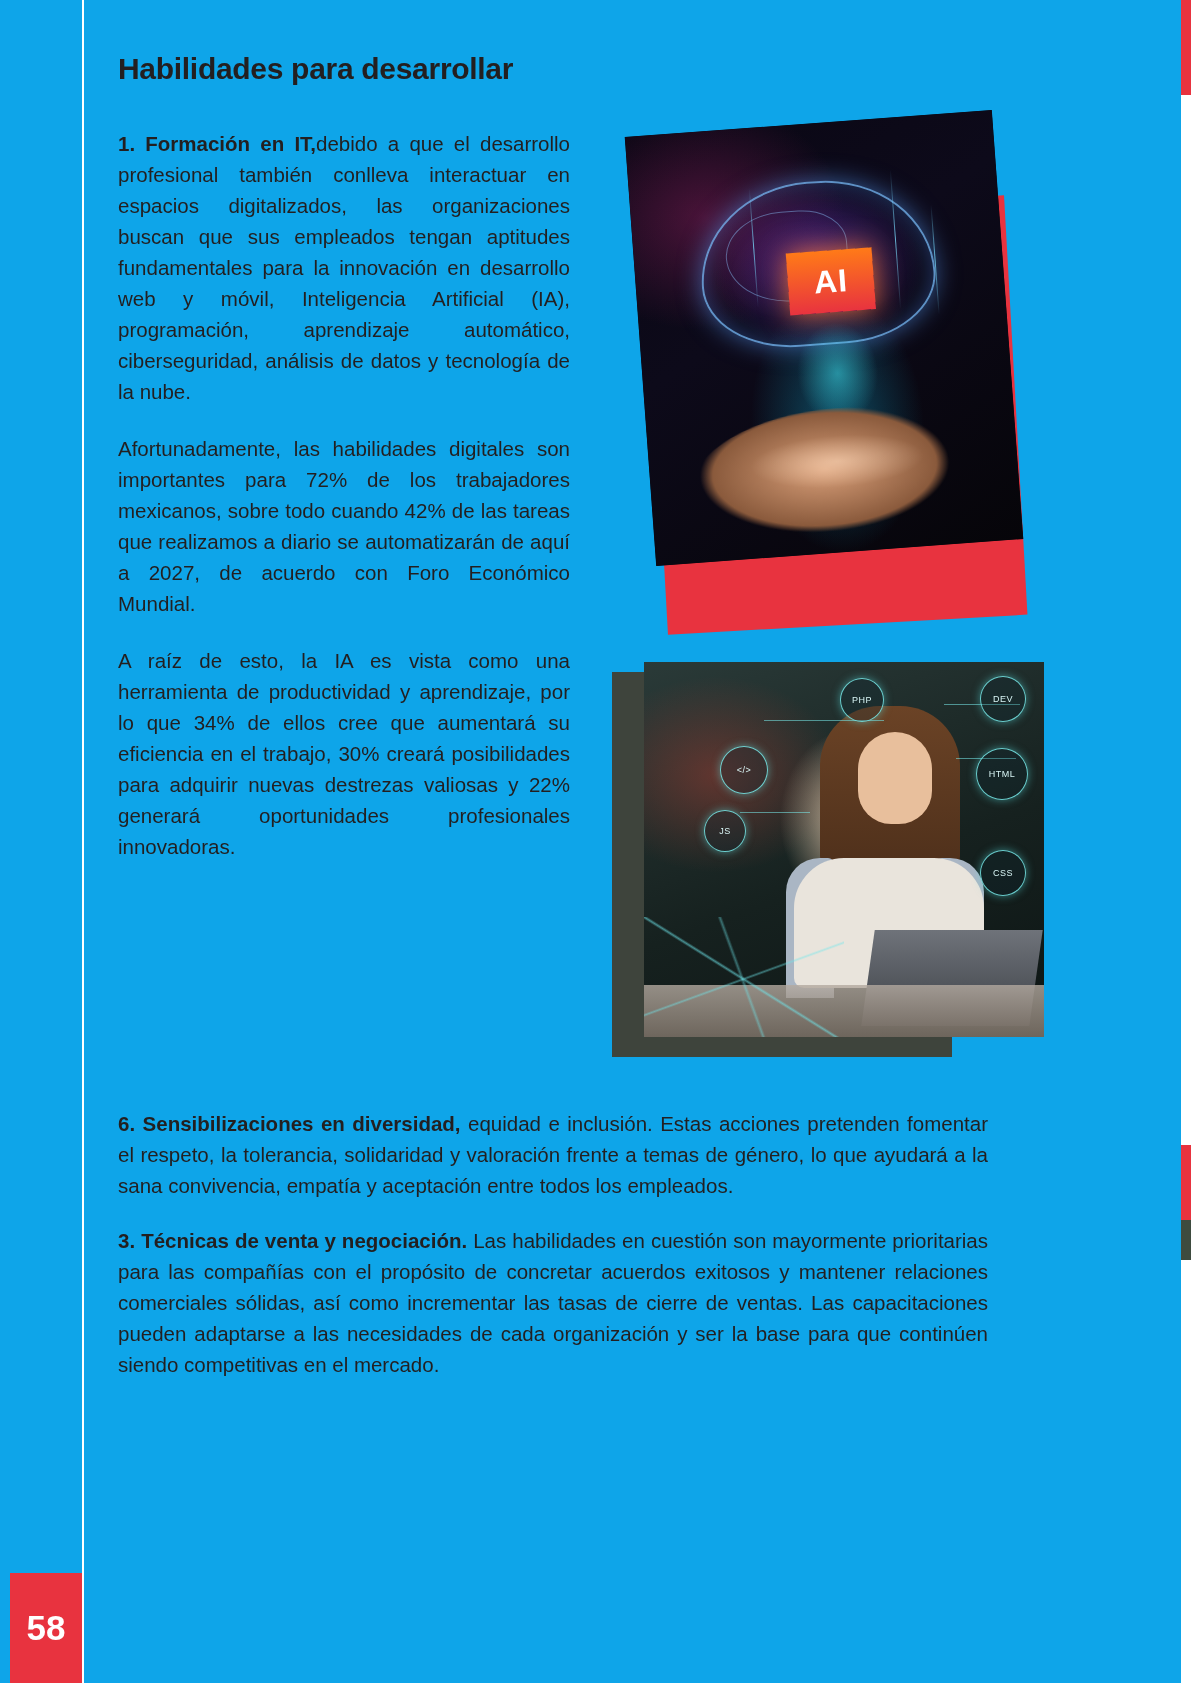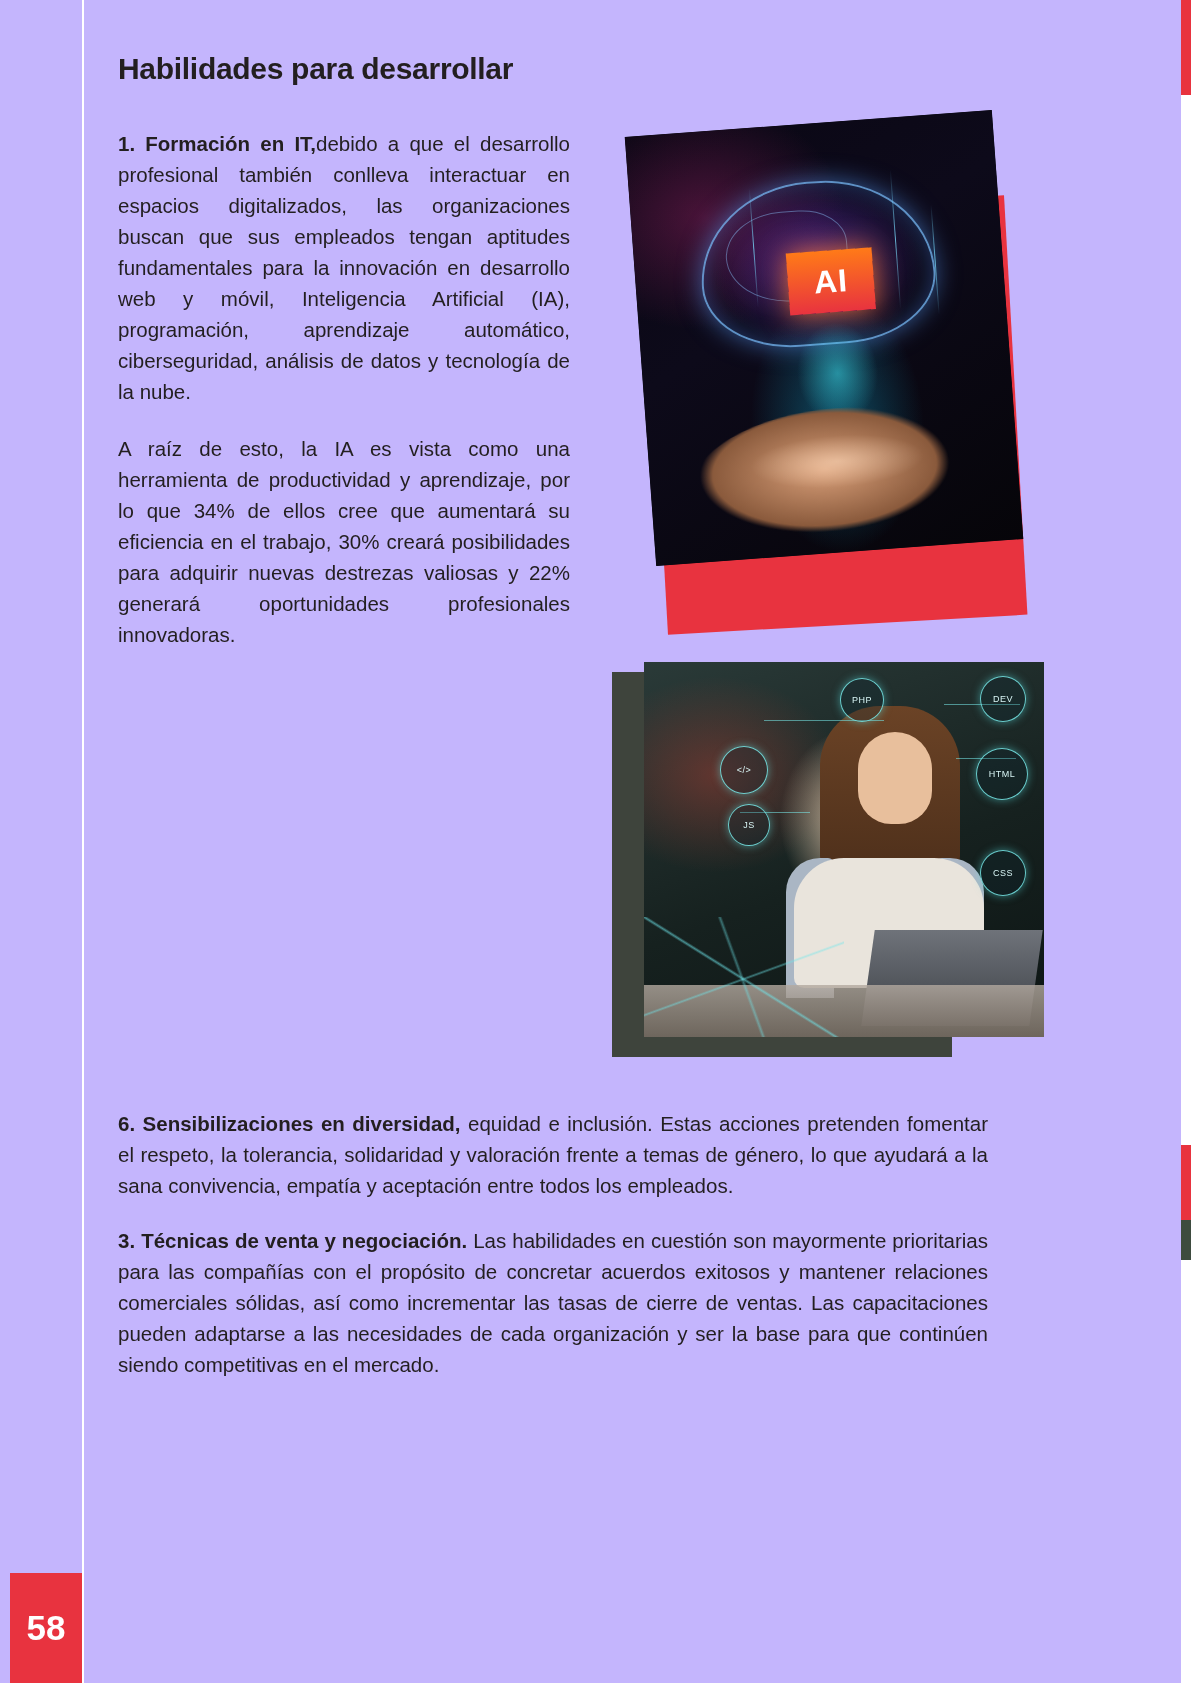--- a/index.html
+++ b/index.html
@@ -8,21 +8,21 @@
     background: #ffffff;
   }
   body {
     font-family: "Liberation Sans", sans-serif;
     color: #231f20;
   }
   .page {
     position: relative;
     width: 1191px;
     height: 1683px;
-    background: #c4b5fd;
+    background: #0ea5e9;
     overflow: hidden;
   }
   
   .edge-strip {
     position: absolute;
     right: 0;
     width: 10px;
   }
   .edge-1 { top: 0;    height: 95px;  background: #e8333f; }
   .edge-2 { top: 95px; height: 1050px; background: #ffffff; }
@@ -318,20 +318,21 @@
 
   <div class="content">
     <h1 class="title">Habilidades para desarrollar</h1>
   </div>
 
   <div class="col-left">
 
 
     <p class="para"><b>1.  Formación en IT,</b><span>debido a que el desarrollo profesional también conlleva interactuar en espacios digitalizados, las organizaciones buscan que sus empleados tengan aptitudes fundamentales para la innovación en desarrollo web y móvil, Inteligencia Artificial (IA), programación, aprendizaje automático, ciberseguridad, análisis de datos y tecnología de la nube.</span></p>
 
+    <p class="para">Afortunadamente, las habilidades digitales son importantes para 72% de los trabajadores mexicanos, sobre todo cuando 42% de las tareas que realizamos a diario se automatizarán de aquí a 2027, de acuerdo con Foro Económico Mundial.</p>
 
     <p class="para">A raíz de esto, la IA es vista como una herramienta de productividad y aprendizaje, por lo que 34% de ellos cree que aumentará su eficiencia en el trabajo, 30% creará posibilidades para adquirir nuevas destrezas valiosas y 22% generará oportunidades profesionales innovadoras.</p>
 
   </div>
 
   <div class="fig1-wrap">
     <div class="fig1-red"></div>
     <div class="fig1-img">
       <div class="fig1-inner">
         <div class="brain"></div>
@@ -362,21 +363,21 @@
 
         <div class="net-line" style="left:120px; top:58px; width:120px;"></div>
         <div class="net-line" style="left:300px; top:42px; width:76px;"></div>
         <div class="net-line" style="left:312px; top:96px; width:60px;"></div>
         <div class="net-line" style="left:96px; top:150px; width:70px;"></div>
 
         <div class="net-node" style="left:196px; top:16px; width:42px; height:42px;">PHP</div>
         <div class="net-node" style="left:336px; top:14px; width:44px; height:44px;">DEV</div>
         <div class="net-node" style="left:76px; top:84px; width:46px; height:46px;">&lt;/&gt;</div>
         <div class="net-node" style="left:332px; top:86px; width:50px; height:50px;">HTML</div>
-        <div class="net-node" style="left:60px; top:142px; width:40px; height:40px;margin-left:24px;">JS</div>
+        <div class="net-node" style="left:60px; top:148px; width:40px; height:40px;">JS</div>
         <div class="net-node" style="left:336px; top:188px; width:44px; height:44px;">CSS</div>
       </div>
     </div>
   </div>
 
   <div class="full">
     <p class="para"><b>6.  Sensibilizaciones en diversidad,</b><span> equidad e inclusión. Estas acciones pretenden fomentar el respeto, la tolerancia, solidaridad y valoración frente a temas de género, lo que ayudará a la sana convivencia, empatía y aceptación entre todos los empleados.</span></p>
     <p class="para"><b>3.  Técnicas de venta y negociación.</b><span> Las habilidades en cuestión son mayormente prioritarias para las compañías con el propósito de concretar acuerdos exitosos y mantener relaciones comerciales sólidas, así como incrementar las tasas de cierre de ventas. Las capacitaciones pueden adaptarse a las necesidades de cada organización y ser la base para que continúen siendo competitivas en el mercado.</span></p>
   </div>
 

